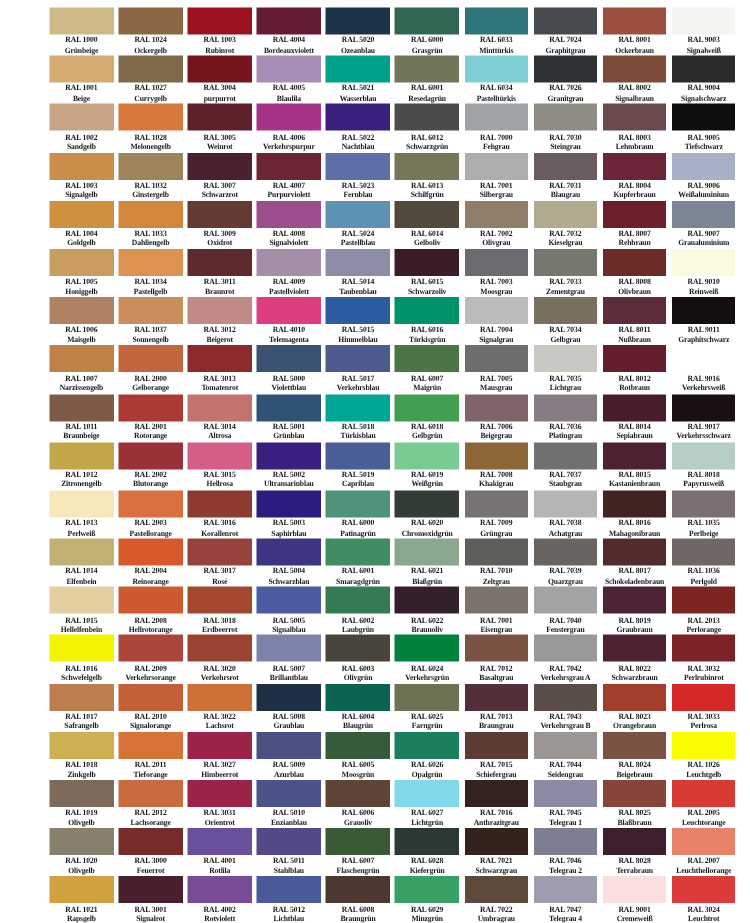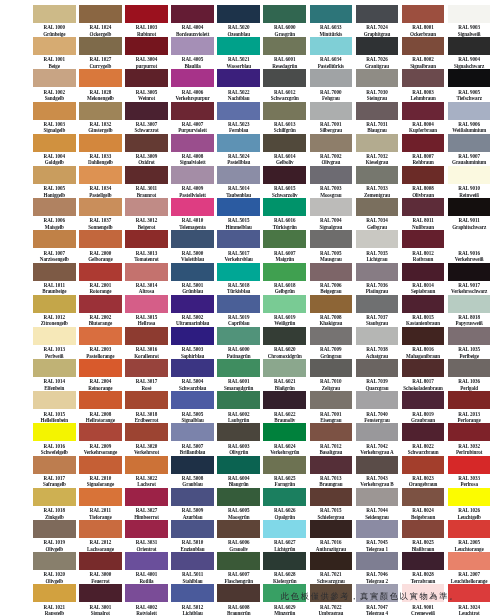--- a/index.html
+++ b/index.html
@@ -1410,14 +1410,13 @@
         </div>
       </div>
       <div class="cell">
         <div class="swatch" style="background: rgb(219, 59, 59);"></div>
         <div class="labels">
           <span class="code">RAL 3024</span>
           <span class="name">Leuchtrot</span>
         </div>
       </div>
     </div>
-  <div class="footer-note">此色板僅供參考，真實顏色以實物為準。</div>
 </div>
 
 </body></html>

